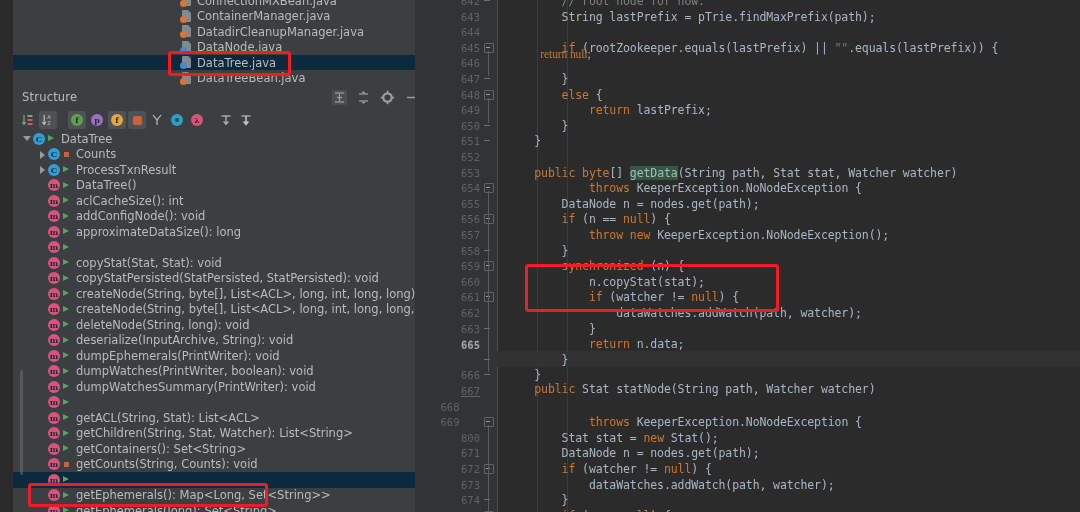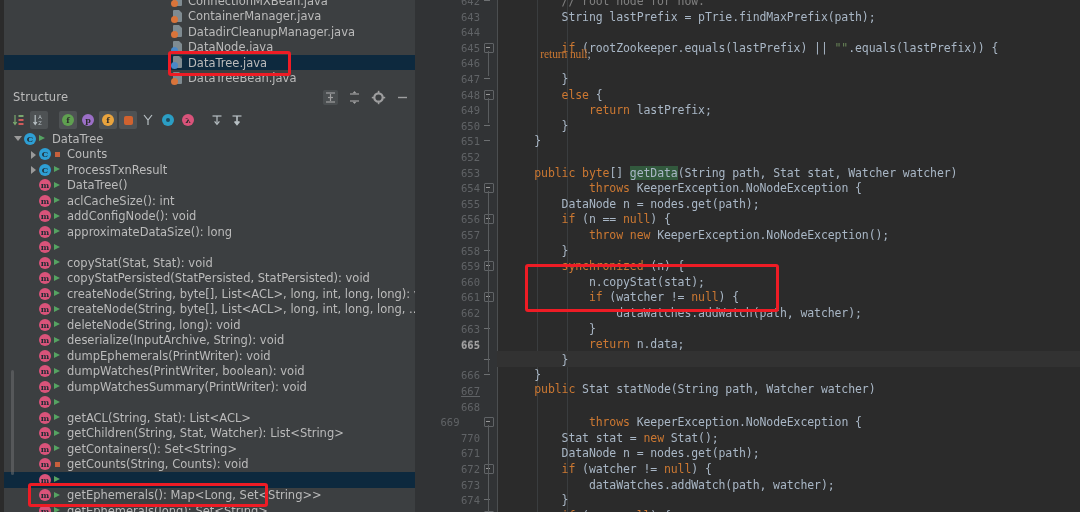--- a/index.html
+++ b/index.html
@@ -4,21 +4,21 @@
 <style>
   html,body{margin:0;padding:0;background:#2b2b2b;}
   body{
     width:1080px;height:512px;overflow:hidden;
     font-family:"DejaVu Sans","Liberation Sans",sans-serif;
     -webkit-font-smoothing:antialiased;
   }
   .app{position:relative;width:1080px;height:512px;background:#2b2b2b;}
 
   
-  .left-col{position:absolute;left:4px;top:0;width:415px;height:512px;background:#ef4444;overflow:hidden;}
+  .left-col{position:absolute;left:13px;top:0;width:415px;height:512px;background:#ef4444;overflow:hidden;}
 
   
   .project-pane{position:absolute;left:0;top:0;width:415px;height:85px;background:#3c3f41;overflow:hidden;}
   .file-row{position:absolute;left:0;width:415px;height:15px;display:flex;align-items:center;font-size:11.5px;color:#bbbbbb;}
   .file-row .fname{white-space:nowrap;}
   .file-row.sel{background:#0d293e;}
   .file-icon{width:11px;height:13px;margin-right:5px;position:relative;flex:0 0 auto;}
   .file-icon .pg{position:absolute;left:1px;top:0;width:9px;height:12px;background:#7f8b91;border-radius:1px;}
   .file-icon .pg:after{content:"";position:absolute;right:0;top:0;border-left:3px solid transparent;border-top:3px solid #3c3f41;}
   .file-icon .bdg{position:absolute;left:-1px;bottom:0;width:7px;height:7px;border-radius:50%;}
@@ -516,29 +516,29 @@
           <span style="position:absolute;left:0;top:4px;width:6px;height:1px;background:#6d7072"></span>
         </div>
         <div class="cl" style="top: 352.8px;">        }</div>
         <div class="ln" style="top: 369.4px;">666</div>
         <div class="fold" style="top: 370.4px;">
           <span style="position:absolute;left:0;top:4px;width:6px;height:1px;background:#6d7072"></span>
         </div>
         <div class="cl" style="top: 368.4px;">    }</div>
         <div class="ln" style="top: 385px; text-decoration: underline;">667</div>
         <div class="cl" style="top: 384px;"></div>
-        <div class="ln" style="top: 400.6px;">668</div>
+        <div class="ln" style="top: 400.6px; text-align: center;">668</div>
         <div class="cl" style="top: 382px;">    <span class="kw">public</span> Stat statNode(String path, Watcher watcher)</div>
         <div class="ln" style="top: 416.2px; text-align: center;">669</div>
         <div class="fold" style="top: 417.2px;">
           <span class="sq"></span>
           <span class="mn"></span>
         </div>
         <div class="cl" style="top: 415.2px;">            <span class="kw">throws</span> KeeperException.NoNodeException {</div>
-        <div class="ln" style="top: 431.8px;">770</div>
+        <div class="ln" style="top: 431.8px;">800</div>
         <div class="cl" style="top: 430.8px;">        Stat stat = <span class="kw">new</span> Stat();</div>
         <div class="ln" style="top: 447.4px;">671</div>
         <div class="cl" style="top: 446.4px;">        DataNode n = nodes.get(path);</div>
         <div class="ln" style="top: 463px;">672</div>
         <div class="fold" style="top: 464px;">
           <span class="sq"></span>
           <span class="mn"></span>
         </div>
         <div class="cl" style="top: 462px;">        <span class="kw">if</span> (watcher != <span class="kw">null</span>) {</div>
         <div class="ln" style="top: 478.6px;">673</div>

